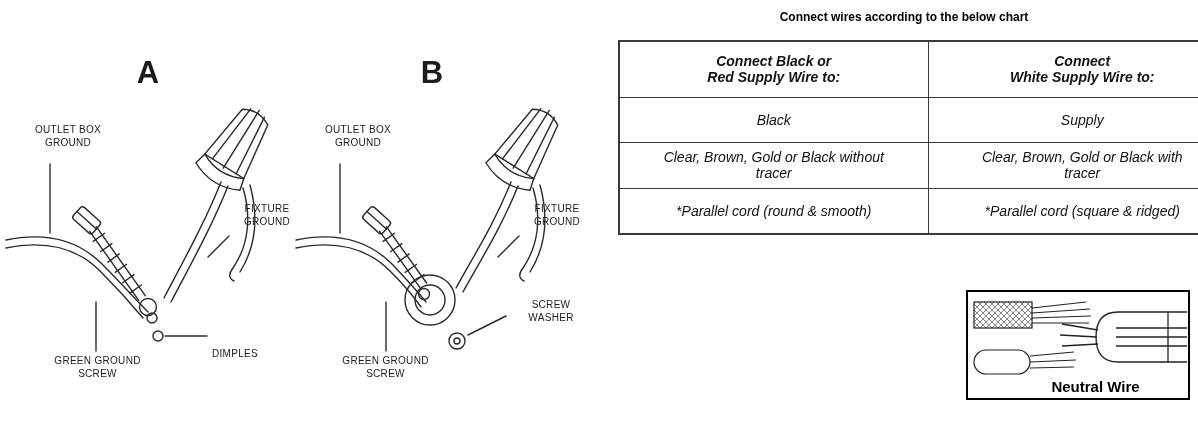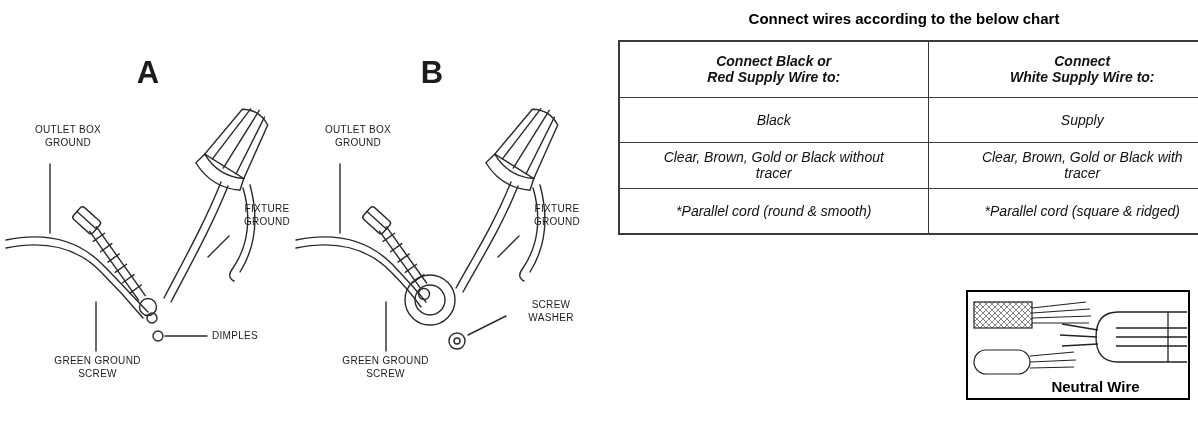--- a/index.html
+++ b/index.html
@@ -8,21 +8,21 @@
     font-family:"Liberation Sans", sans-serif; color:#111; overflow:hidden;
   }
   svg.diagram { position:absolute; left:0; top:0; }
   .letter { position:absolute; font-size:31px; font-weight:600; color:#1c1c1c; text-align:center; }
   .dlabel {
     position:absolute; font-size:10px; line-height:1.3; text-align:center;
     white-space:pre-line; color:#1c1c1c; letter-spacing:.3px;
   }
   #chart-title {
     position:absolute; left:618px; top:10px; width:572px; text-align:center;
-    font-weight:bold; font-size:15px; color:#000;
+    font-weight:bold; font-size:12px; color:#000;
   }
   #wire-table {
     position:absolute; left:618px; top:40px; width:620px;
     border-collapse:collapse; table-layout:fixed; background:#fff;
     border:2px solid #3a3a3a;
     font-style:italic;
   }
   #wire-table th, #wire-table td {
     border:1px solid #3a3a3a; text-align:center; vertical-align:middle;
     font-size:14px; padding:2px 8px; white-space:pre-line; color:#111;
@@ -153,21 +153,21 @@
     </g>
   </svg>
 
   <div class="letter" style="left:128px; top:55px; width:40px;">A</div>
   <div class="letter" style="left:412px; top:55px; width:40px;">B</div>
 
   <div class="dlabel" style="left:12px; top:123px; width:112px;">OUTLET BOX
 GROUND</div>
   <div class="dlabel" style="left:226px; top:202px; width:82px;">FIXTURE
 GROUND</div>
-  <div class="dlabel" style="left:212px; top:329px; width:80px; text-align:left;">DIMPLES</div>
+  <div class="dlabel" style="left:212px; top:347px; width:80px; text-align:left;">DIMPLES</div>
   <div class="dlabel" style="left:30px; top:354px; width:135px;">GREEN GROUND
 SCREW</div>
 
   <div class="dlabel" style="left:302px; top:123px; width:112px;">OUTLET BOX
 GROUND</div>
   <div class="dlabel" style="left:516px; top:202px; width:82px;">FIXTURE
 GROUND</div>
   <div class="dlabel" style="left:506px; top:298px; width:90px;">SCREW
 WASHER</div>
   <div class="dlabel" style="left:318px; top:354px; width:135px;">GREEN GROUND

